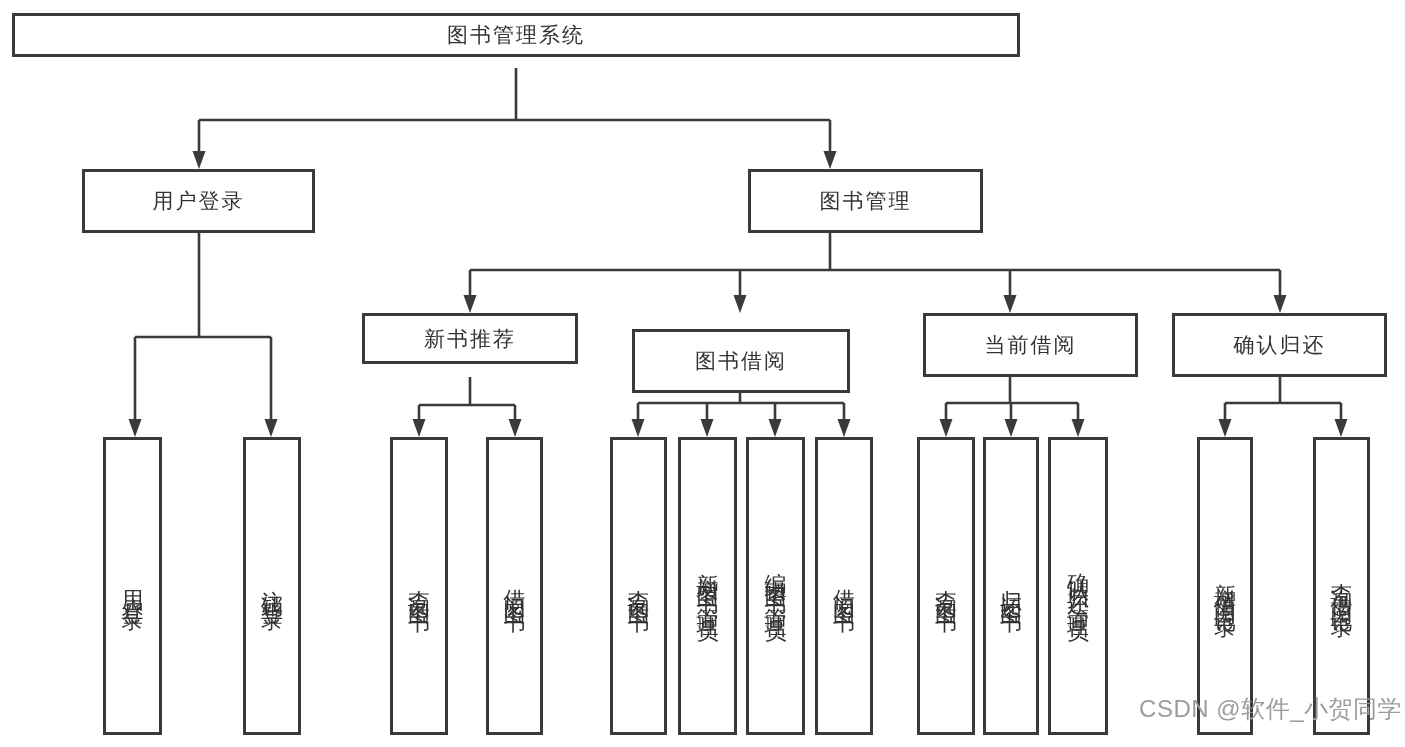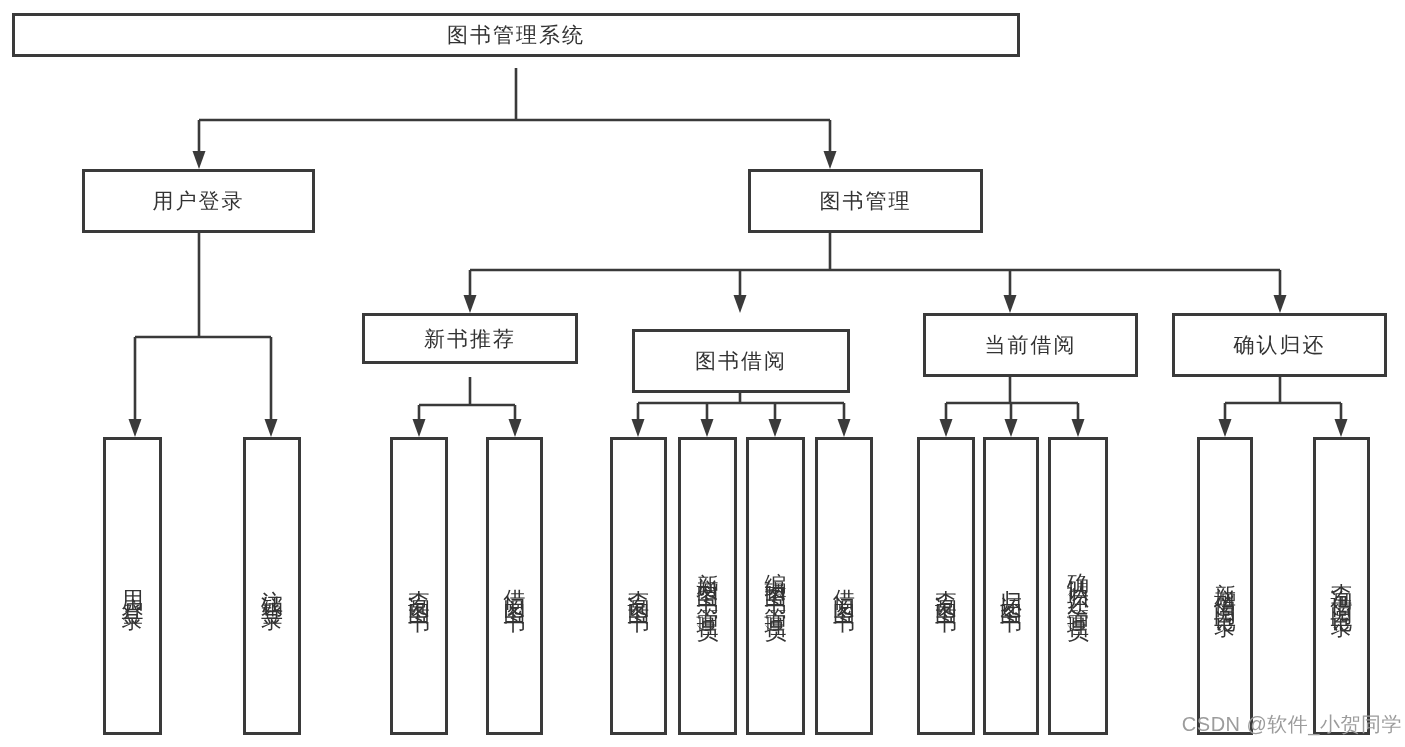--- a/index.html
+++ b/index.html
@@ -56,23 +56,23 @@
   .leaf {
     writing-mode: vertical-rl;
     text-orientation: mixed;
     font-size: 22px;
     letter-spacing: 7px;
     white-space: normal;
   }
   .watermark {
     position: absolute;
     right: 3px;
-    top: 711px;
+    top: 693px;
     z-index: 3;
-    font-size: 20px;
+    font-size: 24px;
     color: var(--watermark);
     letter-spacing: 0.5px;
     white-space: nowrap;
   }
 </style>
 </head>
 <body>
 
 <div class="canvas">
 

